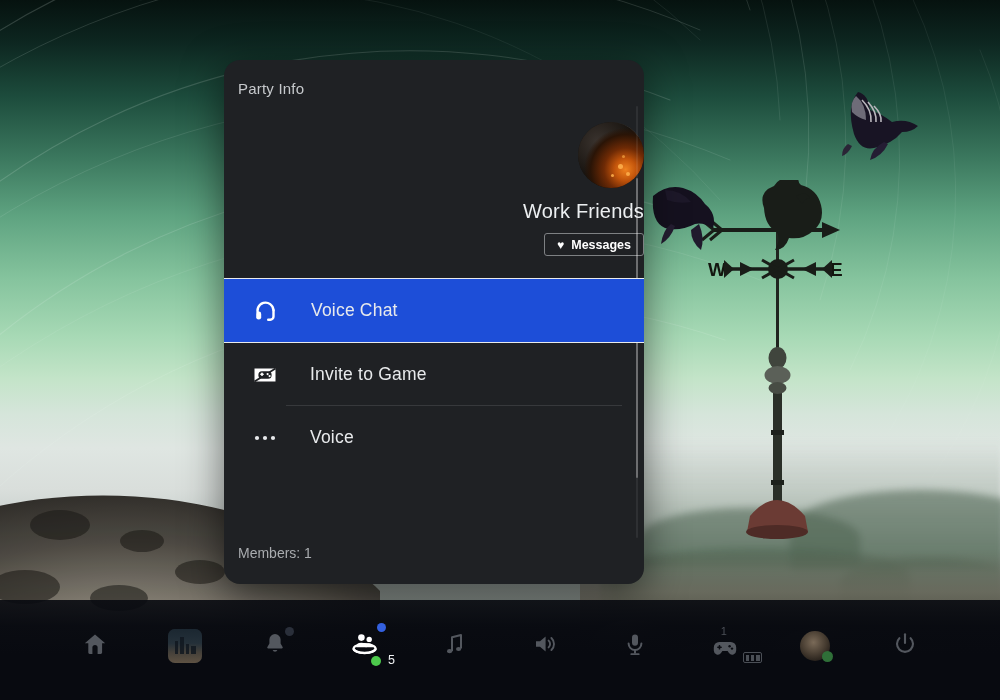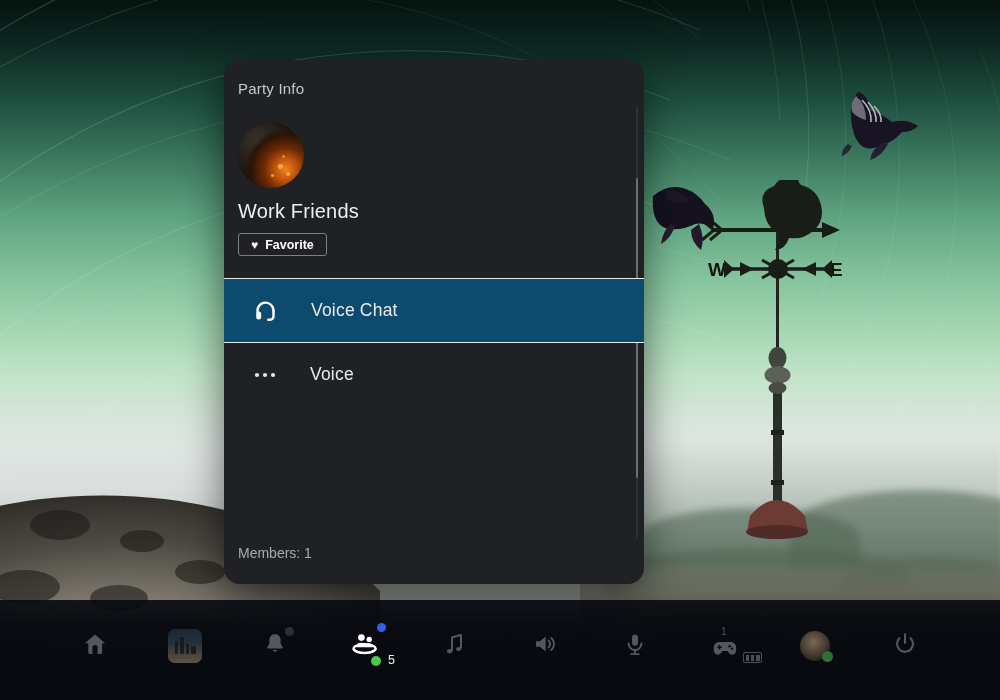--- a/index.html
+++ b/index.html
@@ -125,24 +125,24 @@
     align-items: center;
     padding-left: 14px;
   }
   .panel-header .title {
     font-size: 15px;
     color: #c6c9cc;
     letter-spacing: .2px;
   }
 
   .party-block {
-    padding: 6px 14px 22px;
+    padding: 6px 0 22px;
     display: flex;
     flex-direction: column;
-    align-items: flex-start;
+    align-items: flex-end;
   }
 
   .avatar {
     width: 66px; height: 66px;
     border-radius: 50%;
     overflow: hidden;
     background: #151311;
     position: relative;
   }
   .avatar .a-inner {
@@ -222,21 +222,21 @@
     height: 1px;
     background: rgba(255,255,255,.11);
   }
 
   .menu-row.selected {
     position: absolute;
     left: -6px;
     top: 0;
     width: 432px;
     height: 65px;
-    background: #0c4a6e;
+    background: #1d4ed8;
     border: 1.5px solid #e9ebec;
     border-radius: 4px;
     padding-left: 30px;
     z-index: 3;
   }
 
   .menu-spacer { height: 65px; }
 
   .panel-footer {
     position: absolute;
@@ -510,39 +510,54 @@
         <div class="a-speck" style="left:40px; top:42px; width:5px; height:5px;"></div>
         <div class="a-speck" style="left:48px; top:50px; width:4px; height:4px;"></div>
         <div class="a-speck" style="left:33px; top:52px; width:3px; height:3px;"></div>
         <div class="a-speck" style="left:44px; top:33px; width:3px; height:3px; opacity:.6;"></div>
       </div>
 
       <div class="party-name">Work Friends</div>
 
       <button class="fav-btn">
         <span class="heart">♥</span>
-        <span>Favorite</span>
+        <span>Messages</span>
       </button>
     </div>
 
     <div class="menu">
 
       <div class="menu-spacer"></div>
 
       <div class="menu-row selected">
         <span class="m-icon">
           <svg width="26" height="26" viewBox="0 0 26 26" fill="none">
             <path d="M5.5 16.5 A8 8 0 1 1 20.5 12.2" stroke="#ffffff" stroke-width="2.4" stroke-linecap="round"></path>
             <path d="M20.5 12.2 L20.5 18.5 A3.2 3.2 0 0 1 17.3 21.7 L15.2 21.7" stroke="#ffffff" stroke-width="2.4" stroke-linecap="round" fill="none"></path>
             <rect x="3.2" y="13.6" width="5" height="8" rx="2.4" fill="#ffffff"></rect>
           </svg>
         </span>
         <span class="m-label">Voice Chat</span>
       </div>
 
+      <div class="menu-row">
+        <span class="m-icon">
+          <svg width="26" height="26" viewBox="0 0 26 26">
+            <path d="M2.5 6.5 h21 v13 h-21 z" fill="#ffffff"></path>
+            <path d="M23.5 6.5 L2.5 19.5" stroke="#1f2124" stroke-width="1.8"></path>
+            <rect x="6.4" y="9.2" width="13.2" height="7.6" rx="3.5" fill="#1f2124"></rect>
+            <rect x="8.2" y="11.6" width="3.6" height="1.5" rx=".7" fill="#ffffff"></rect>
+            <rect x="9.2" y="10.6" width="1.6" height="3.5" rx=".7" fill="#ffffff"></rect>
+            <circle cx="15.6" cy="12.1" r="1.1" fill="#ffffff"></circle>
+            <circle cx="17.6" cy="14.1" r="1.1" fill="#ffffff"></circle>
+          </svg>
+        </span>
+        <span class="m-label">Invite to Game</span>
+        <span class="m-sep"></span>
+      </div>
 
 
       <div class="menu-row">
         <span class="m-icon">
           <svg width="26" height="26" viewBox="0 0 26 26">
             <circle cx="5" cy="13" r="2.1" fill="#e8eaec"></circle>
             <circle cx="13" cy="13" r="2.1" fill="#e8eaec"></circle>
             <circle cx="21" cy="13" r="2.1" fill="#e8eaec"></circle>
           </svg>
         </span>

